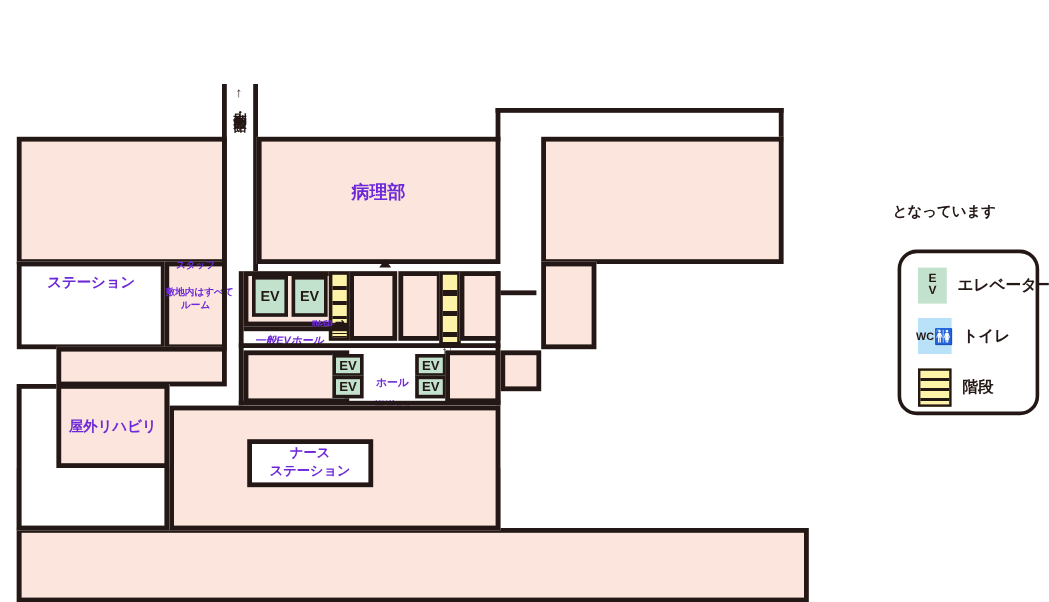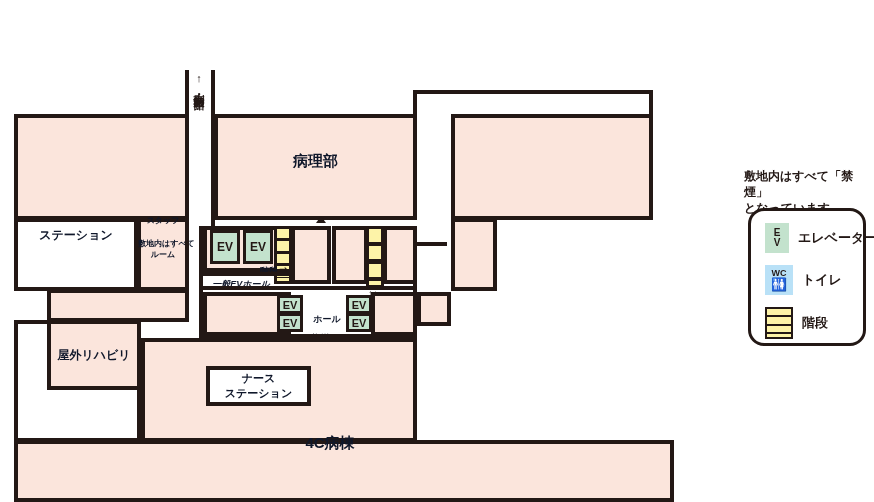--- a/index.html
+++ b/index.html
@@ -30,21 +30,21 @@
     background:#fbe5dc;
     border:4px solid #231815;
     box-sizing:border-box;
   }
   .room.white{background:#ffffff;}
 
   .wall{position:absolute;background:#231815;}
 
   .rlabel{
     position:absolute;
-    color:#0f172a;
+    color:#6d28d9;
     font-size:13px;
     line-height:1.25;
     text-align:center;
     white-space:nowrap;
   }
   .rlabel.big{font-size:15px;font-weight:bold;}
   .rlabel.sm{font-size:9px;font-weight:bold;}
   .rlabel.xs{font-size:8px;font-weight:bold;}
   .rlabel.bold{font-weight:bold;}
 
@@ -102,21 +102,21 @@
     box-sizing:border-box;
   }
   .lrow{position:absolute;display:flex;align-items:center;}
   .lg-ev{
     width:24px;height:30px;background:#c3e2cd;
     display:flex;flex-direction:column;align-items:center;justify-content:center;
     font-size:10px;font-weight:bold;color:#231815;line-height:1;
   }
   .lg-wc{
     width:28px;height:30px;background:#b9e1f7;
-    display:flex;flex-direction:column;align-items:center;justify-content:center;
+    display:flex;flex-direction:row;align-items:center;justify-content:center;
     color:#231815;line-height:1;
   }
   .lg-wc .wct{font-size:9px;font-weight:bold;}
   .lg-st{
     width:28px;height:32px;background:#fdf3a8;border:2px solid #231815;
     box-sizing:border-box;
     background-image:linear-gradient(to bottom,
       transparent 0, transparent 22%, #231815 22%, #231815 30%,
       transparent 30%, transparent 52%, #231815 52%, #231815 60%,
       transparent 60%, transparent 82%, #231815 82%, #231815 90%,
@@ -219,25 +219,23 @@
     <div class="room" style="left:141px;top:286px;width:276px;height:104px;"></div>
 
     <div class="room white" style="left:14px;top:268px;width:127px;height:122px;"></div>
     <div class="room" style="left:47px;top:268px;width:94px;height:70px;"></div>
     <div class="rlabel bold" style="left:47px;top:296px;width:94px;font-size:12px;">屋外リハビリ</div>
 
     <div class="room white" style="left:206px;top:314px;width:105px;height:40px;"></div>
     <div class="rlabel sm" style="left:206px;top:320px;width:105px;font-size:11px;">ナース</div>
     <div class="rlabel sm" style="left:206px;top:335px;width:105px;font-size:11px;">ステーション</div>
 
-    <div class="rlabel big" style="left:270px;top:382px;width:120px;">4C病棟</div>
   </div>
 
   <div class="legend-note">
-    <div>敷地内はすべて「禁煙」</div>
     <div>となっています</div>
   </div>
 
   <div class="legend-box">
     <div class="lrow" style="left:14px;top:12px;">
       <div class="lg-ev">
         <span>E</span>
         <span>V</span>
       </div>
       <div class="ltext">エレベーター</div>

